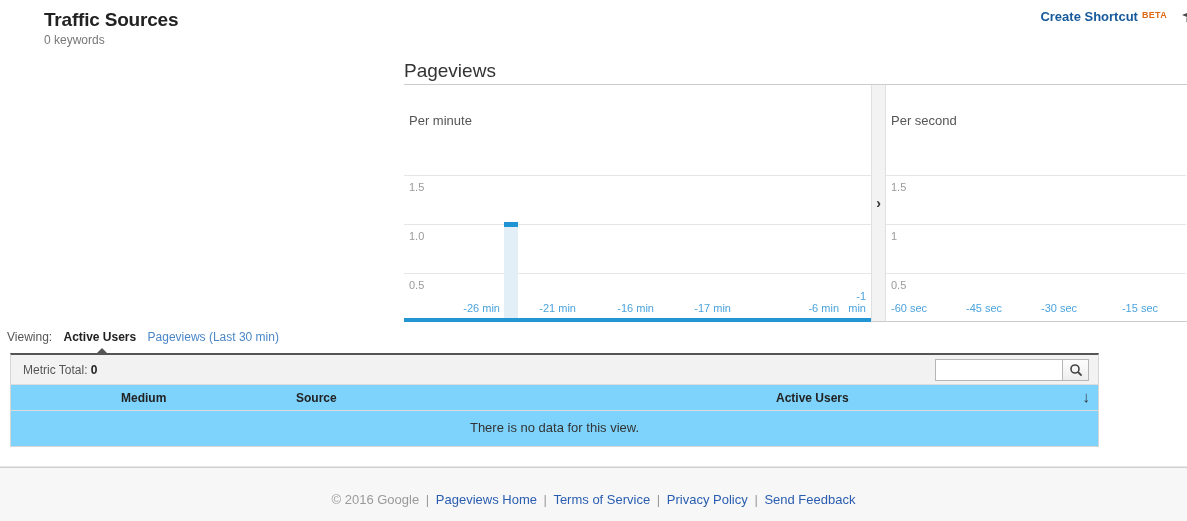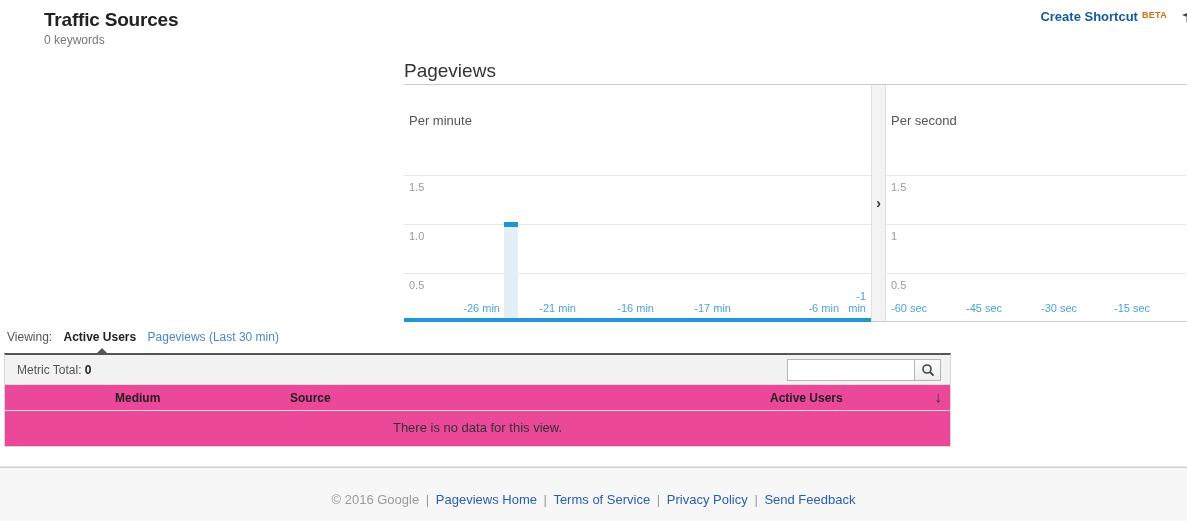--- a/index.html
+++ b/index.html
@@ -87,22 +87,22 @@
   .viewing-opt.active { color: #222; font-weight: bold; position: relative; }
   .viewing-opt.link { color: #4a86c8; }
   .caret {
     position: absolute; left: 50%; margin-left: -6px; bottom: -10px;
     width: 0; height: 0; border-left: 6px solid transparent; border-right: 6px solid transparent;
     border-bottom: 6px solid #555;
   }
 
   
   .table-block {
-    position: absolute; left: 4px; top: 353px; width: 947px; height: 94px;
-    border: 1px solid #d6d6d6; border-top: 2px solid #555; background: #ec4899;
+    position: absolute; left: 10px; top: 353px; width: 1089px; height: 94px;
+    border: 1px solid #d6d6d6; border-top: 2px solid #555; background: #7dd3fc;
   }
   .metric-bar {
     position: relative; height: 30px; background: #f2f2f2; border-bottom: 1px solid #dcdcdc;
   }
   .metric-total {
     position: absolute; left: 12px; top: 8px; font-size: 12px; color: #555;
   }
   .metric-total b { color: #222; }
   .search-wrap { position: absolute; right: 9px; top: 4px; display: flex; height: 22px; }
   .search-input {
@@ -201,21 +201,21 @@
           <div class="gridline" style="top:87px;"></div>
           <div class="gridline" style="top:136px;"></div>
 
           <div class="ytick" style="top:44px;">1.5</div>
           <div class="ytick" style="top:93px;">1</div>
           <div class="ytick" style="top:142px;">0.5</div>
 
           <div class="xtick" style="left:5px; width:60px; text-align:left;">-60 sec</div>
           <div class="xtick" style="left:80px; width:60px; text-align:left;">-45 sec</div>
           <div class="xtick" style="left:155px; width:60px; text-align:left;">-30 sec</div>
-          <div class="xtick" style="left:228px; width:60px; text-align:left;">-15 sec</div>
+          <div class="xtick" style="left:212px; width:60px; text-align:right;">-15 sec</div>
         </div>
       </div>
 
     </div>
   </div>
 
   <div class="viewing">
     <span class="viewing-label">Viewing:</span>
     <span class="viewing-opt active">
       <span>Active Users</span>

